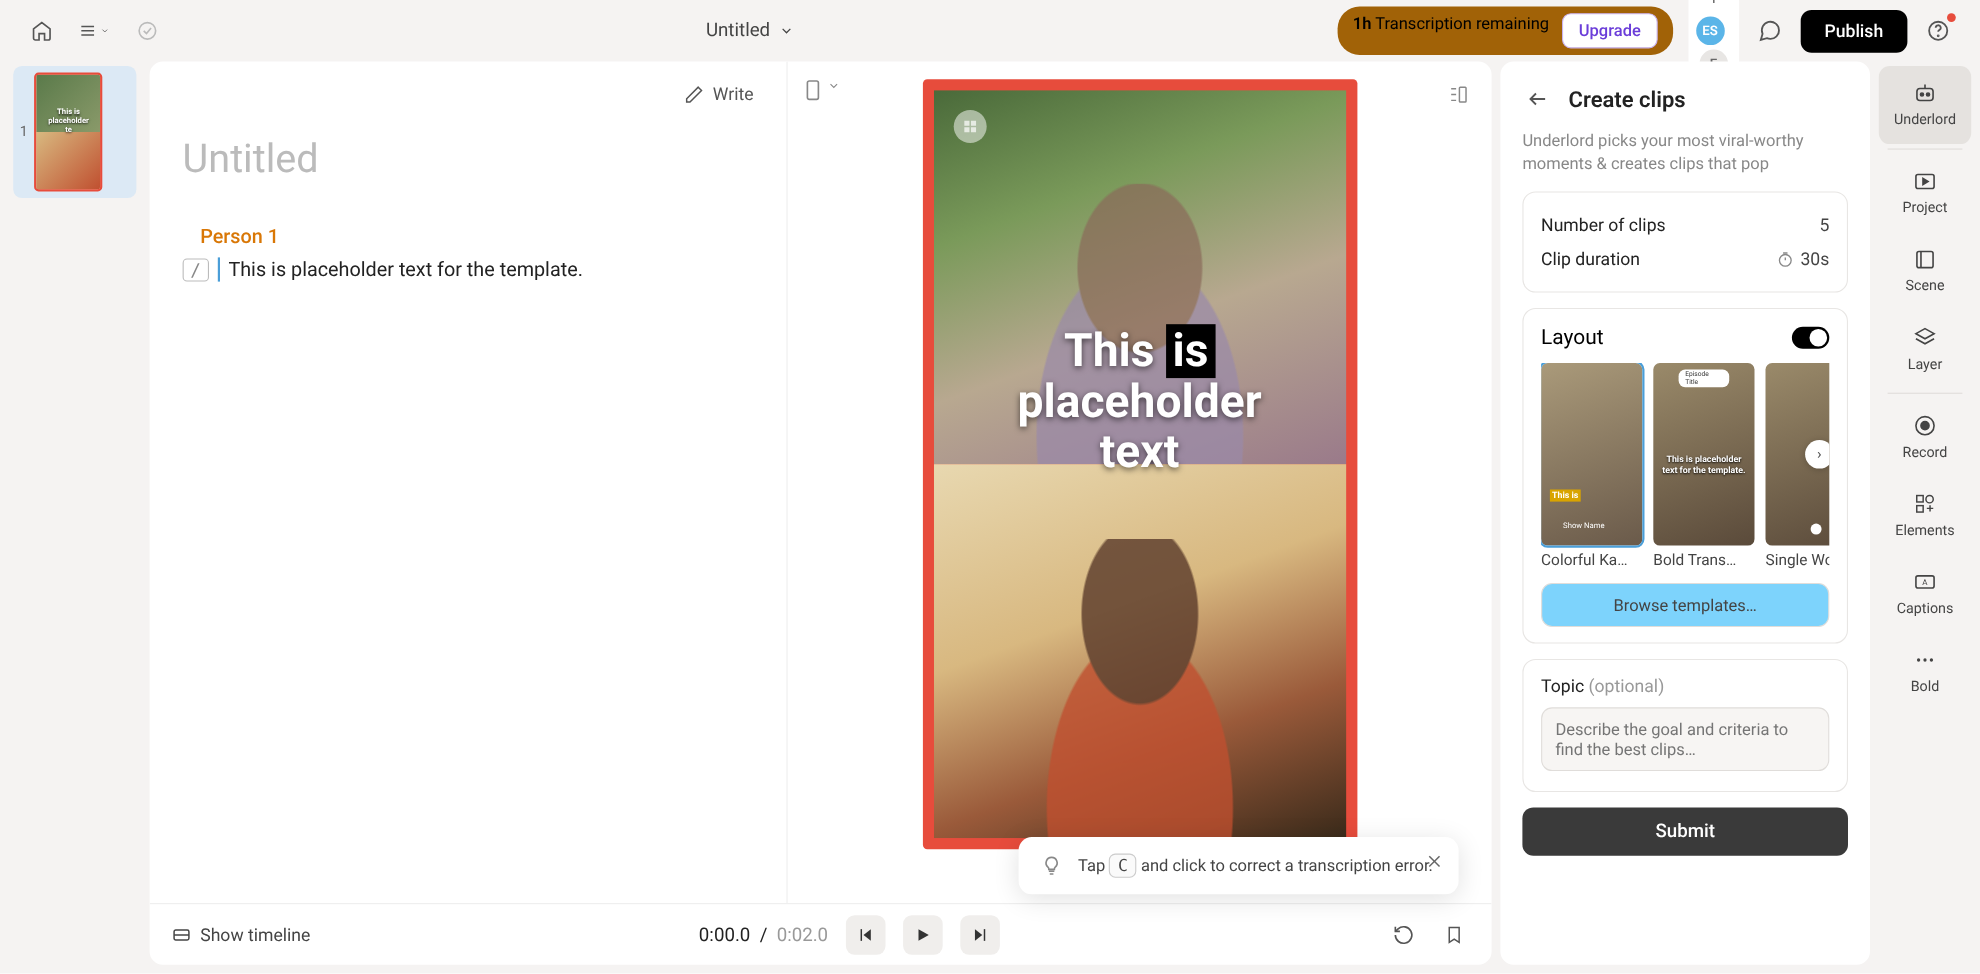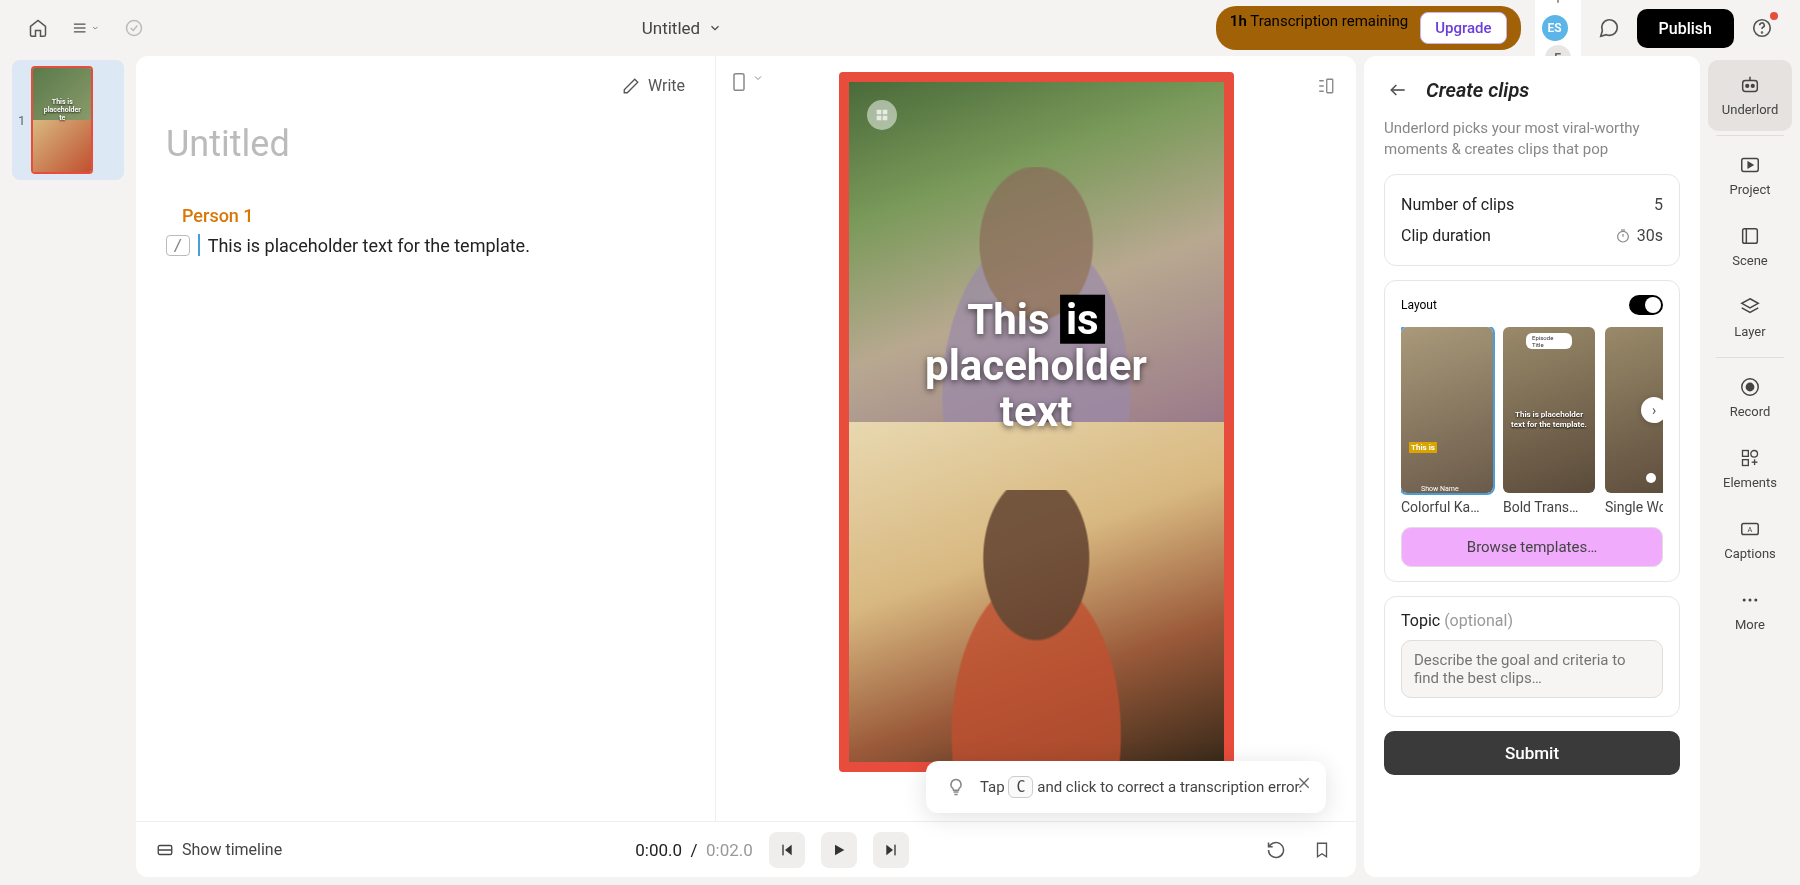--- a/index.html
+++ b/index.html
@@ -72,43 +72,43 @@
 .show-timeline { display: flex; align-items: center; gap: 8px; color: #444; font-size: 16px; cursor: pointer; }
 .transport-center { flex: 1; display: flex; align-items: center; justify-content: center; gap: 16px; }
 .time-display { font-size: 17px; color: #222; }
 .time-display .dur { color: #999; }
 .transport-btn { width: 36px; height: 36px; border-radius: 8px; background: #f0eeec; display: flex; align-items: center; justify-content: center; cursor: pointer; color: #333; }
 .transport-right { display: flex; gap: 18px; color: #666; }
 
 
 .right-panel { width: 336px; background: #fff; border-radius: 12px; padding: 20px; display: flex; flex-direction: column; gap: 14px; }
 .panel-header { display: flex; align-items: center; gap: 14px; }
-.panel-title { font-size: 20px; font-weight: 600; color: #222; font-style: italic; }
+.panel-title { font-size: 20px; font-weight: 600; color: #222; }
 .panel-desc { color: #888; font-size: 15px; line-height: 1.4; }
 .card { border: 1px solid #e8e6e4; border-radius: 12px; padding: 14px 16px; }
 .card-row { display: flex; justify-content: space-between; align-items: center; font-size: 16px; color: #222; padding: 6px 0; }
 .card-row .meta { display: flex; align-items: center; gap: 6px; color: #444; }
 .layout-header { display: flex; justify-content: space-between; align-items: center; margin-bottom: 12px; }
 .toggle { width: 34px; height: 20px; background: #000; border-radius: 10px; position: relative; cursor: pointer; }
 .toggle::after { content: ''; position: absolute; right: 2px; top: 2px; width: 16px; height: 16px; background: #fff; border-radius: 50%; }
 .template-row { display: flex; gap: 10px; overflow: hidden; position: relative; }
 .template-item { flex: 0 0 92px; }
 .template-thumb { width: 92px; height: 166px; border-radius: 6px; background: linear-gradient(160deg, #aa9a7a, #6a5a4a); position: relative; overflow: hidden; margin-bottom: 6px; }
 .template-thumb.selected { outline: 2px solid #4a9ed8; }
 .tt-label { position: absolute; font-size: 8px; color: #fff; font-weight: 700; }
 .tt1 .tt-label { bottom: 40px; left: 8px; background: #d9a400; padding: 1px 2px; }
-.tt1 .tt-sub { position: absolute; bottom: 0; left: 8px; font-size: 7px; color: #fff; padding-left: 12px; }
+.tt1 .tt-sub { position: absolute; bottom: 14px; left: 8px; font-size: 7px; color: #fff; padding-left: 12px; }
 .tt2 { background: linear-gradient(160deg, #9a8a6a, #5a4a3a); }
 .tt2 .tt-header { position: absolute; top: 6px; left: 50%; transform: translateX(-50%); background: #fff; color: #333; font-size: 6px; padding: 1px 6px; border-radius: 6px; }
 .tt2 .tt-label { top: 50%; left: 8px; right: 8px; text-align: center; line-height: 1.2; text-shadow: 0 1px 2px #000; }
 .tt3 { background: linear-gradient(160deg, #9a8a6a, #5a4a3a); }
 .tt3 .tt-dot { position: absolute; bottom: 10px; left: 50%; transform: translateX(-50%); width: 10px; height: 10px; background: #fff; border-radius: 50%; }
 .template-name { font-size: 14px; color: #444; white-space: nowrap; overflow: hidden; text-overflow: ellipsis; }
 .template-next { position: absolute; right: -4px; top: 70px; width: 26px; height: 26px; border-radius: 50%; background: #fff; box-shadow: 0 1px 6px rgba(0,0,0,0.2); display: flex; align-items: center; justify-content: center; cursor: pointer; font-size: 14px; color: #555; }
-.browse-btn { width: 100%; border: 1px solid #e0ddda; background: #f0abfc; border-radius: 10px; padding: 10px; font-size: 15px; color: #444; margin-top: 12px; cursor: pointer; }
+.browse-btn { width: 100%; border: 1px solid #e0ddda; background: #7dd3fc; border-radius: 10px; padding: 10px; font-size: 15px; color: #444; margin-top: 12px; cursor: pointer; }
 .topic-label { font-size: 16px; color: #222; }
 .topic-label .opt { color: #999; font-weight: 400; }
 .topic-input { width: 100%; min-height: 56px; border: 1px solid #e0ddda; background: #f7f5f3; border-radius: 10px; padding: 10px 12px; font-size: 15px; color: #999; resize: none; margin-top: 10px; font-family: inherit; }
 .submit-btn { background: #3a3a3a; color: #fff; border: none; border-radius: 10px; padding: 12px; font-size: 17px; font-weight: 500; cursor: pointer; }
 
 
 .right-rail { width: 84px; display: flex; flex-direction: column; padding-top: 4px; }
 .rail-item { display: flex; flex-direction: column; align-items: center; gap: 6px; padding: 14px 4px; cursor: pointer; color: #444; font-size: 13px; border-radius: 10px; }
 .rail-item.active { background: #e5e2df; }
 .rail-sep { height: 1px; background: #e0ddda; margin: 4px 8px; }
@@ -342,21 +342,21 @@
               <line x1="12" y1="9" x2="12" y2="13"></line>
               <line x1="9" y1="3" x2="15" y2="3"></line>
             </svg>
           <span>30s</span>
         </span>
       </div>
     </div>
 
     <div class="card">
       <div class="layout-header">
-        <span style="font-size:12px">Layout</span>
+        <span style="font-size:19px">Layout</span>
         <div class="toggle"></div>
       </div>
       <div class="template-row">
         <div class="template-item">
           <div class="template-thumb tt1 selected">
             <div class="tt-label"><span>This</span> is</div>
             <div class="tt-sub">Show Name</div>
           </div>
           <div class="template-name">Colorful Ka…</div>
         </div>
@@ -461,16 +461,16 @@
       <span>Captions</span>
     </div>
     <div class="rail-item">
       <div class="rail-icon">
           <svg width="20" height="20" viewBox="0 0 24 24" fill="currentColor">
             <circle cx="5" cy="12" r="1.8"></circle>
             <circle cx="12" cy="12" r="1.8"></circle>
             <circle cx="19" cy="12" r="1.8"></circle>
           </svg>
         </div>
-      <span>More</span>
+      <span>Bold</span>
     </div>
   </div>
 </div>
 
 </body></html>

